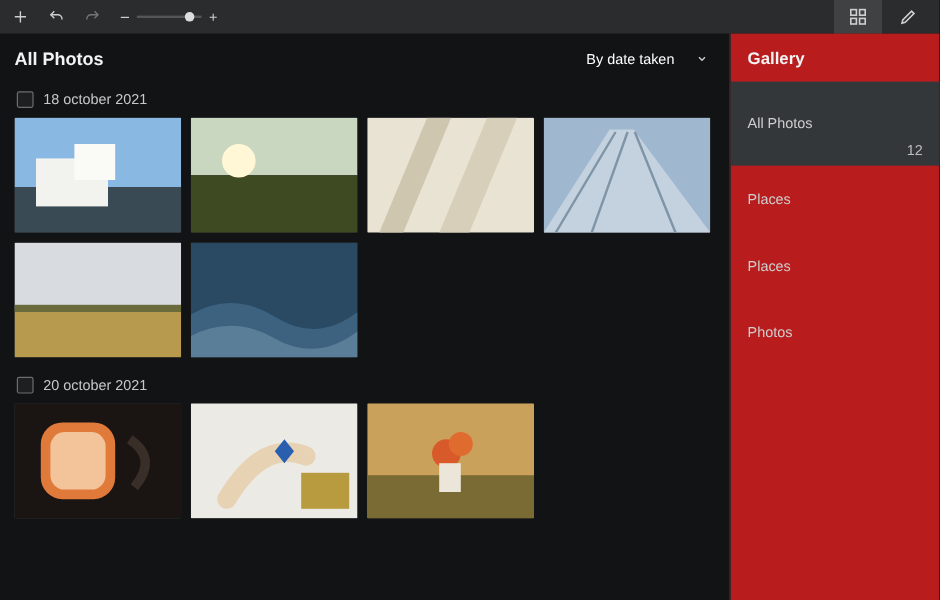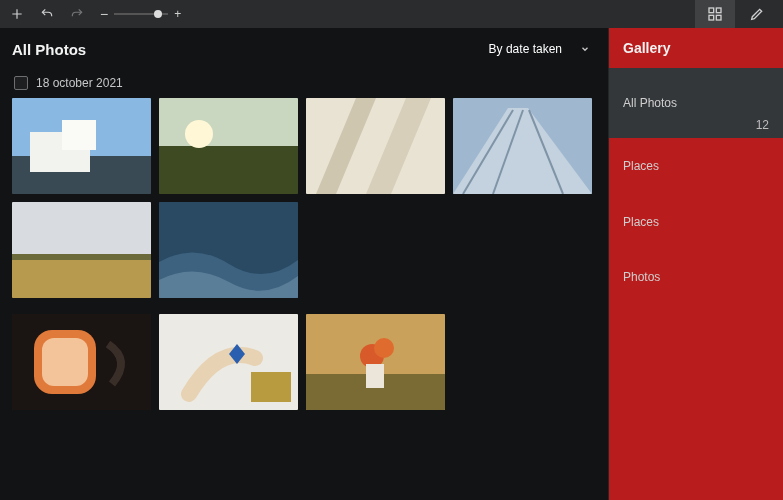--- a/index.html
+++ b/index.html
@@ -233,20 +233,24 @@
       </div>
       <div class="thumb-img">
         <svg viewBox="0 0 139 96" preserveAspectRatio="none">
             <rect width="139" height="96" fill="#2a4a63"></rect>
             <path d="M0 60 Q35 40 70 62 T139 58 V96 H0 Z" fill="#3c6280"></path>
             <path d="M0 78 Q35 60 70 80 T139 74 V96 H0 Z" fill="#5a7e98"></path>
           </svg>
       </div>
     </div>
 
+    <div class="date-row">
+      <div class="checkbox"></div>
+      <span>20 october 2021</span>
+    </div>
     <div class="grid">
       <div class="thumb-img">
         <svg viewBox="0 0 139 96" preserveAspectRatio="none">
             <rect width="139" height="96" fill="#1a1412"></rect>
             <rect x="22" y="16" width="62" height="64" rx="18" fill="#e07a3a"></rect>
             <rect x="30" y="24" width="46" height="48" rx="12" fill="#f3c49a"></rect>
             <path d="M96 30 Q120 46 100 70" stroke="#3a2e28" stroke-width="8" fill="none"></path>
           </svg>
       </div>
       <div class="thumb-img">

